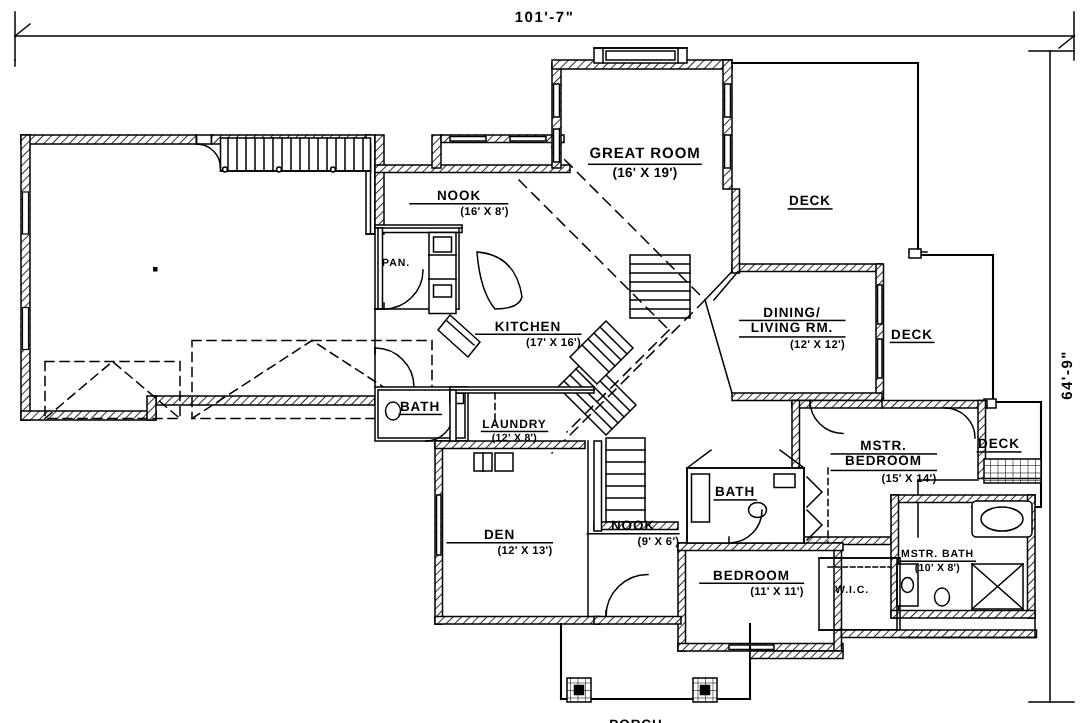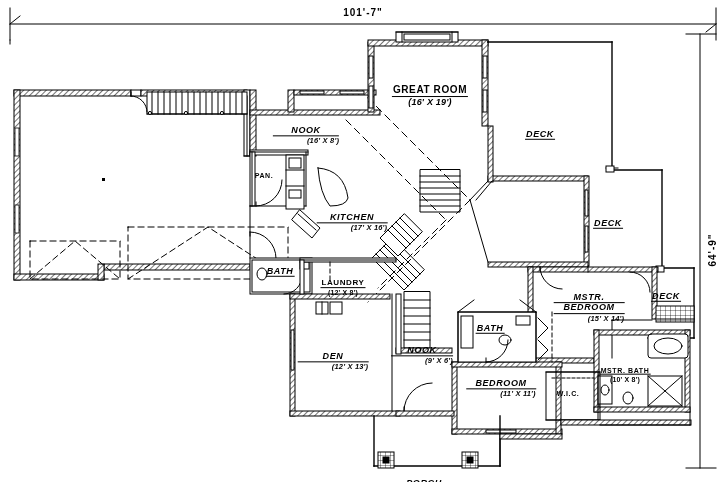--- a/index.html
+++ b/index.html
@@ -10,21 +10,21 @@
   #plan svg{position:absolute;left:0;top:0;}
   .lbl{
     position:absolute;color:#000;font-weight:700;letter-spacing:.6px;
     text-align:center;white-space:nowrap;line-height:1.05;
     transform:translate(-50%,-50%);
   }
   .lbl .nm{display:block;border-bottom:1.3px solid #000;padding:0 1px 0px 1px;}
   .lbl .nm2{display:block;border-bottom:1.3px solid #000;padding:0 1px;}
   .lbl .dim{display:block;font-weight:700;letter-spacing:.2px;margin-top:1px;}
   .t10{font-size:10px;}
-  .t9{font-size:9px;font-style:italic;}
+  .t9{font-size:9px;}
   .t8{font-size:8px;}
   .t75{font-size:7.5px;margin-left:34px;}
   .t7{font-size:7px;}
   .dimtext{
     position:absolute;font-family:"Liberation Sans",sans-serif;font-weight:700;
     font-size:10px;letter-spacing:1px;color:#000;transform:translate(-50%,-50%);
     white-space:nowrap;
   }
   .vert{transform:translate(-50%,-50%) rotate(-90deg);}
 </style>
@@ -398,36 +398,41 @@
       </g>
 
       <g stroke-width="1">
         <line x1="588" y1="266" x2="588" y2="272"></line>
         <line x1="657" y1="319" x2="694" y2="319"></line>
       </g>
 
     </g>
   </svg>
 
-  <div class="lbl t10" style="left:430px;top:96px;">
+  <div class="lbl t10" style="left:430px;top:109px;">
     <span class="nm">GREAT ROOM</span>
     <span class="dim t9">(16' X 19')</span>
   </div>
 
 
   <div class="lbl t9" style="left:306px;top:136px;">
     <span class="nm">NOOK</span>
     <span class="dim t75">(16' X 8')</span>
   </div>
 
   <div class="lbl t9" style="left:352px;top:223px;">
     <span class="nm">KITCHEN</span>
     <span class="dim t75">(17' X 16')</span>
   </div>
 
+  <div class="lbl t9" style="left:528px;top:219px;">
+    <span class="nm">DINING/</span>
+    <span class="nm2">LIVING RM.</span>
+    <span class="dim t75">(12' X 12')</span>
+  </div>
 
   <div class="lbl t8" style="left:343px;top:288px;">
     <span class="nm">LAUNDRY</span>
     <span class="dim t7">(12' X 8')</span>
   </div>
 
   <div class="lbl t9" style="left:333px;top:362px;">
     <span class="nm">DEN</span>
     <span class="dim t75">(12' X 13')</span>
   </div>

